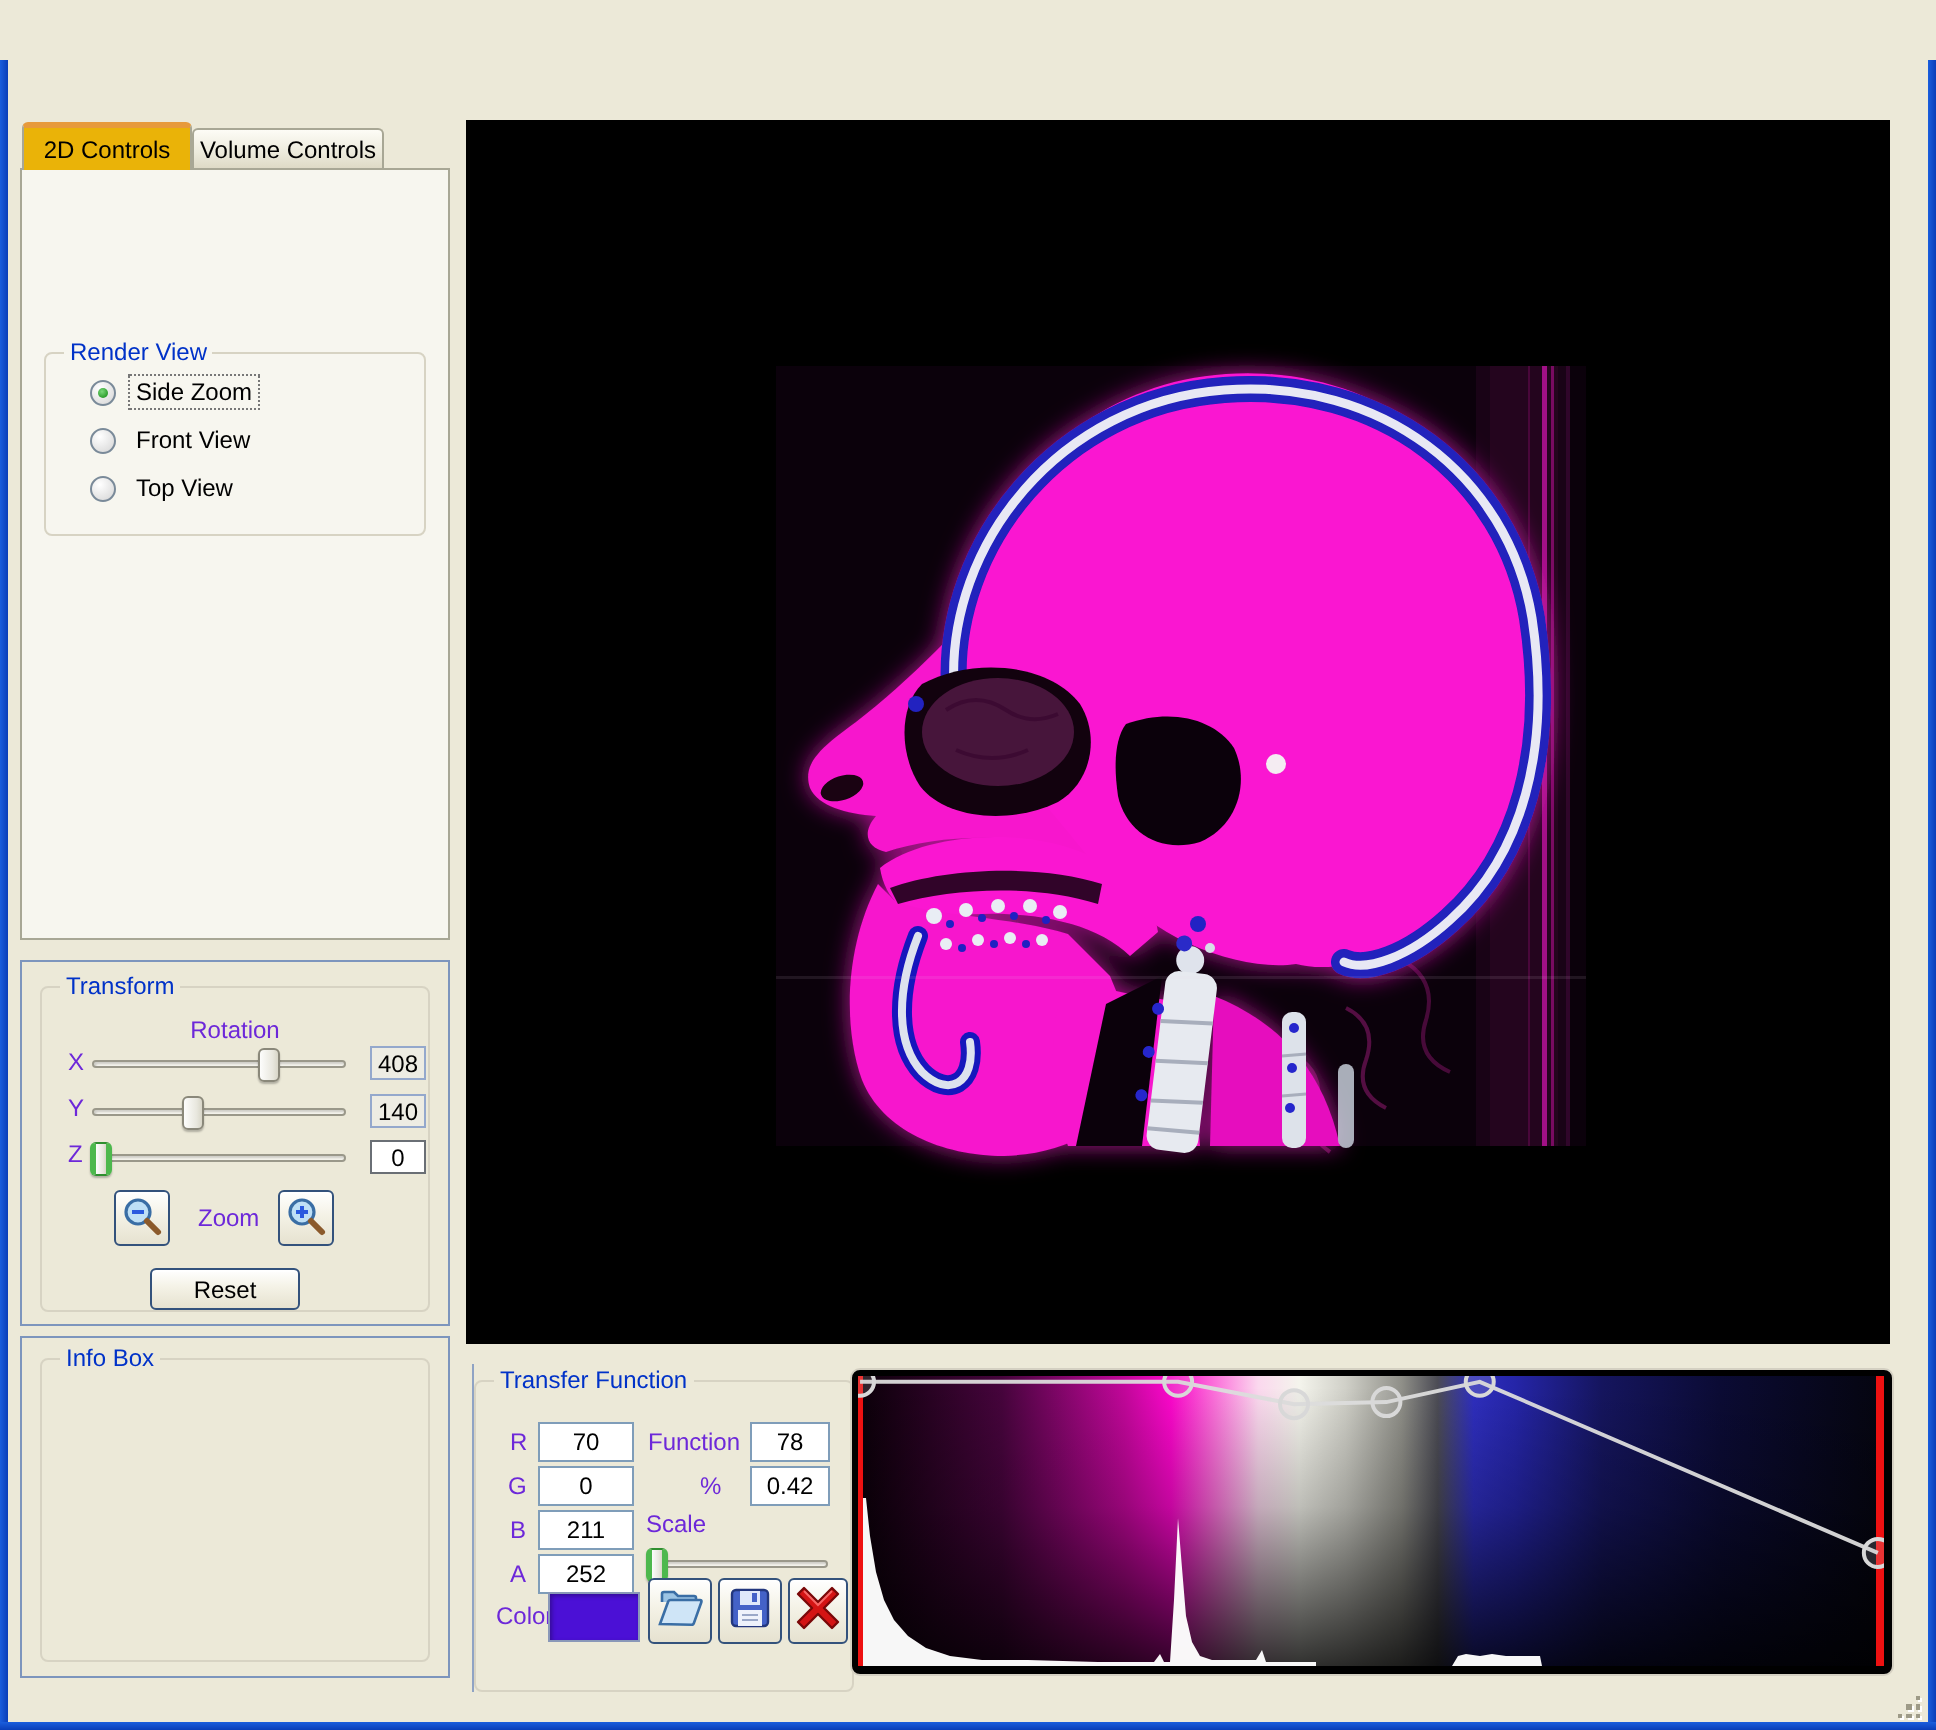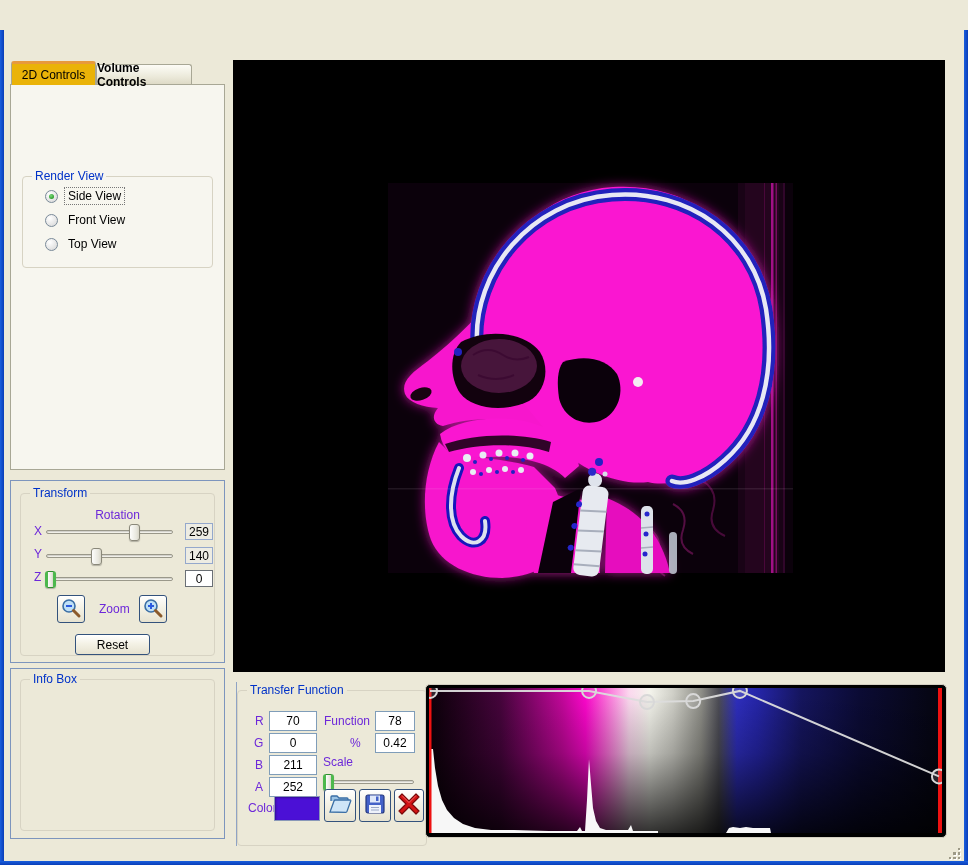--- a/index.html
+++ b/index.html
@@ -76,21 +76,21 @@
     display:flex;align-items:center;justify-content:center;font-size:12px;color:#000;}
 
   .label{position:absolute;font-size:12px;color:#6d28d9;white-space:nowrap;}
 
   
   #tabpage{position:absolute;left:10px;top:84px;width:215px;height:386px;background:#f7f6ef;border:1px solid #a8a795;}
   .tab{position:absolute;font-size:12px;color:#000;display:flex;align-items:center;justify-content:center;}
   #tab-2d{left:11px;top:61px;width:85px;height:24px;background:#eab308;border:1px solid #a8a795;border-bottom:none;
     border-top:3px solid #e79a3c;border-radius:3px 3px 0 0;z-index:2;}
   #tab-vol{left:96px;top:64px;width:96px;height:20px;background:linear-gradient(#fdfcf6,#eceadb 60%,#dedac6);
-    border:1px solid #a8a795;border-bottom:none;border-radius:3px 3px 0 0;font-weight:bold;}
+    border:1px solid #a8a795;border-bottom:none;border-radius:3px 3px 0 0;}
 
   
   .radio-row{position:absolute;left:22px;height:16px;display:flex;align-items:center;}
   .radio{width:13px;height:13px;border-radius:50%;background:radial-gradient(circle at 35% 30%,#fff,#ddd 80%);
     border:1px solid #7a8a99;position:relative;flex:0 0 auto;}
   .radio.sel:after{content:"";position:absolute;left:3px;top:3px;width:5px;height:5px;border-radius:50%;
     background:radial-gradient(circle at 40% 35%,#7ad87a,#2f9f2f 70%);}
   .radio-label{margin-left:6px;font-size:12px;padding:1px 3px;border:1px dotted transparent;}
   .radio-label.focus{border:1px dotted #777;}
 
@@ -116,42 +116,42 @@
 
   <div id="tabpage"></div>
   <div class="tab" id="tab-2d">2D Controls</div>
   <div class="tab" id="tab-vol">Volume Controls</div>
 
 
   <div class="groupbox bg-page" style="left:22px;top:176px;width:191px;height:92px;">
     <span class="legend bg-page">Render View</span>
     <div class="radio-row" style="top:11px;">
       <span class="radio sel"></span>
-      <span class="radio-label focus">Side View</span>
+      <span class="radio-label focus">Side Zoom</span>
     </div>
     <div class="radio-row" style="top:35px;">
       <span class="radio"></span>
       <span class="radio-label">Front View</span>
     </div>
     <div class="radio-row" style="top:59px;">
       <span class="radio"></span>
       <span class="radio-label">Top View</span>
     </div>
   </div>
 
   <div class="panel" style="left:10px;top:480px;width:215px;height:183px;">
     <div class="groupbox bg-beige" style="left:9px;top:12px;width:195px;height:163px;">
       <span class="legend bg-beige">Transform</span>
       <div class="label" style="left:0;top:14px;width:100%;text-align:center;">Rotation</div>
 
       <div class="label" style="left:13px;top:30px;">X</div>
       <div class="slider-track" style="left:25px;top:36px;width:127px;">
         <div class="slider-handle small" style="left:82px;"></div>
       </div>
-      <div class="editbox dim" style="left:164px;top:29px;width:28px;height:17px;">259</div>
+      <div class="editbox dim" style="left:164px;top:29px;width:28px;height:17px;">408</div>
 
       <div class="label" style="left:13px;top:53px;">Y</div>
       <div class="slider-track" style="left:25px;top:60px;width:127px;">
         <div class="slider-handle small" style="left:44px;"></div>
       </div>
       <div class="editbox dim" style="left:164px;top:53px;width:28px;height:17px;">140</div>
 
       <div class="label" style="left:13px;top:76px;">Z</div>
       <div class="slider-track" style="left:25px;top:83px;width:127px;">
         <div class="slider-handle small green" style="left:-2px;"></div>

